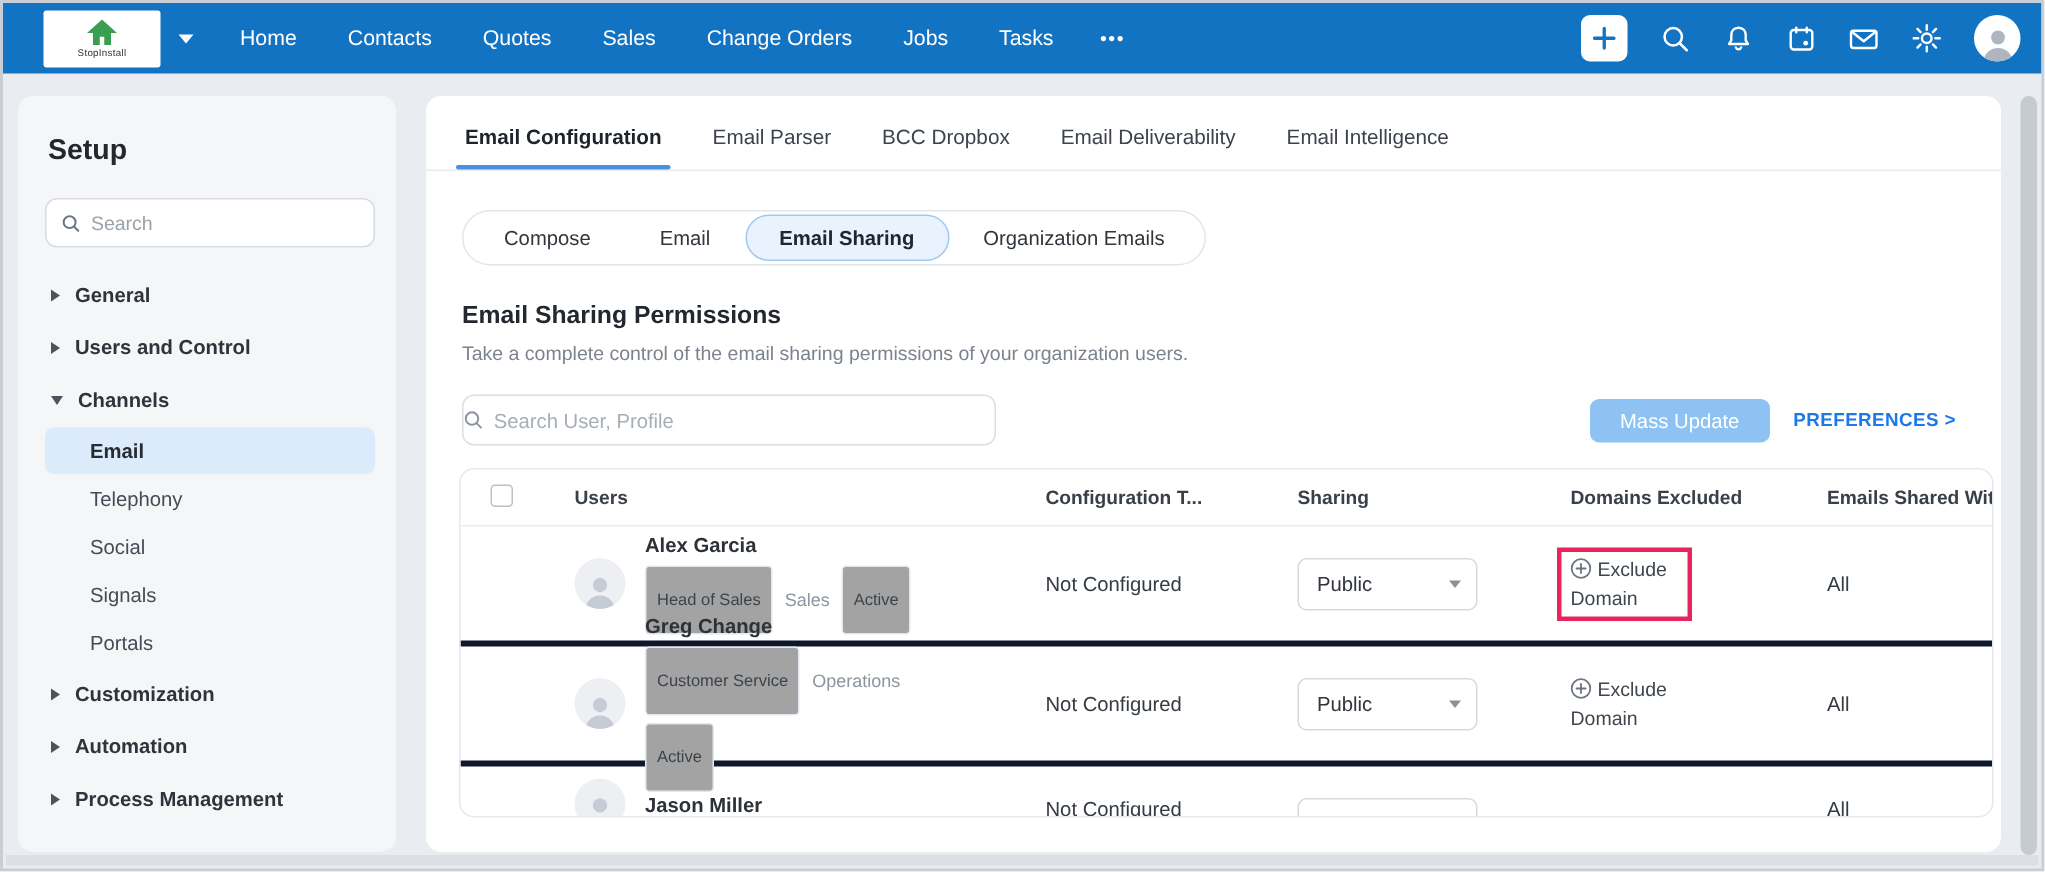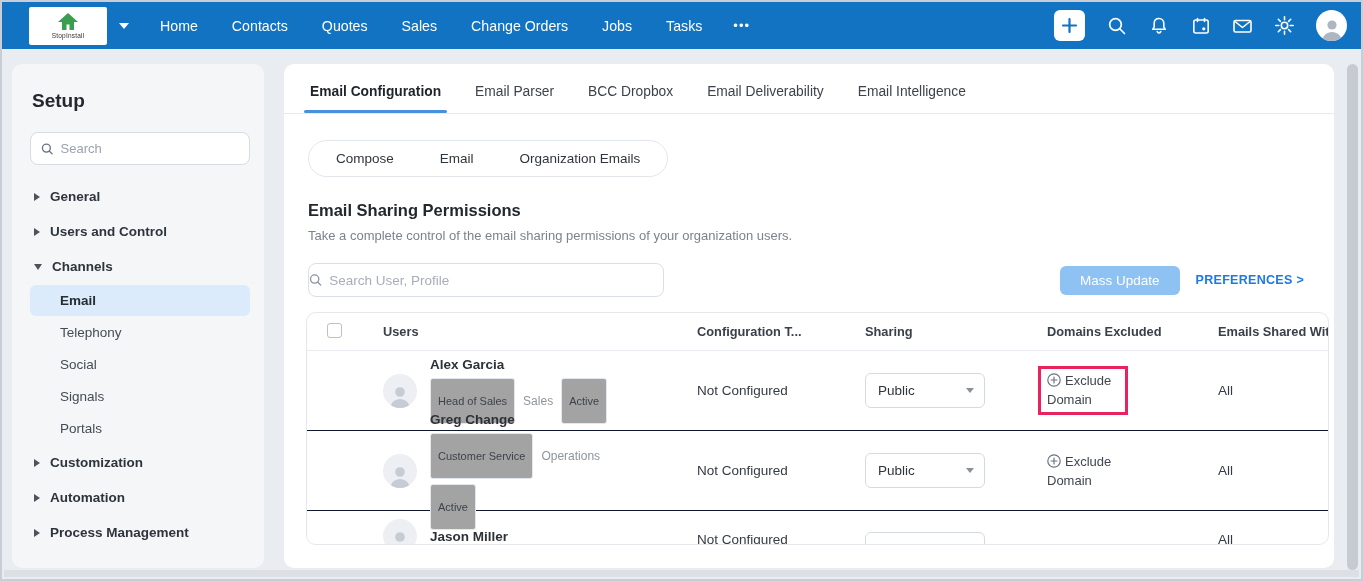--- a/index.html
+++ b/index.html
@@ -55,21 +55,21 @@
   .trow { display:flex; align-items:center;gap:24px; }
   .thead { height:38px; border-bottom:1px solid #e8ebef; font-size:12.8px; font-weight:bold; color:#3a4049; }
   .c-check { width:52px; padding-left:20px; flex:none; }
   .c-users { width:290px; flex:none; display:flex; align-items:center; }
   .c-config { width:144px; flex:none; }
   .c-sharing { width:158px; flex:none; }
   .c-domains { width:147px; flex:none; }
   .c-emails { width:195px; flex:none; display:flex; align-items:center; gap:6px; }
   .c-filter { flex:1; display:flex; justify-content:center; }
   .checkbox { width:15px; height:15px; border:1.5px solid #bac1cb; border-radius:3px; background:#fff; display:inline-block; cursor:pointer; }
-  .drow { height:80px; border-bottom:1px solid #0f172a; font-size:13.5px; color:#343b43; }
+  .drow { height:80px; border-bottom:4px solid #0f172a; font-size:13.5px; color:#343b43; }
   .drow:last-child { border-bottom:none; }
   .avatar { width:34px; height:34px; border-radius:50%; background:#edeff3; overflow:hidden; display:flex; align-items:flex-end; justify-content:center; flex:none; margin-right:13px; }
   .uname { font-size:13.5px; font-weight:bold; color:#2c3238; }
   .badges { display:flex; align-items:center; gap:8px; margin-top:6px; }
   .badge { background:#a3a3a3; border:1px solid #e3e7ef; border-radius:3px; padding:16px 7px; font-size:11px; color:#3c434b; white-space:nowrap; }
   .plainb { font-size:12px; color:#8d95a0; white-space:nowrap; }
   .select { width:120px; height:35px; border:1px solid #d5dae1; border-radius:6px; display:flex; align-items:center; padding:0 10px 0 12px; cursor:pointer; background:#fff; }
   .select span { font-size:13.5px; color:#2f353c; overflow:hidden; white-space:nowrap; text-overflow:ellipsis; }
   .sel-caret { margin-left:auto; width:0; height:0; border-left:4.5px solid transparent; border-right:4.5px solid transparent; border-top:5.5px solid #88919c; flex:none; }
   .exclude { width:82px; font-size:13px; color:#3f464e; line-height:17px; cursor:pointer; }
@@ -210,20 +210,21 @@
       <div class="tab active">Email Configuration</div>
       <div class="tab">Email Parser</div>
       <div class="tab">BCC Dropbox</div>
       <div class="tab">Email Deliverability</div>
       <div class="tab">Email Intelligence</div>
     </div>
 
     <div class="pills-wrap">
       <div class="pill">Compose</div>
       <div class="pill">Email</div>
+      <div class="pill active">Email Sharing</div>
       <div class="pill">Organization Emails</div>
     </div>
 
     <div class="hd">Email Sharing Permissions</div>
     <div class="desc">Take a complete control of the email sharing permissions of your organization users.</div>
 
     <div class="toolbar">
       <div class="tb-search">
         <svg width="14" height="14" viewBox="0 0 14 14" fill="none">
             <circle cx="6" cy="6" r="4.4" stroke="#8a93a0" stroke-width="1.4"></circle>

